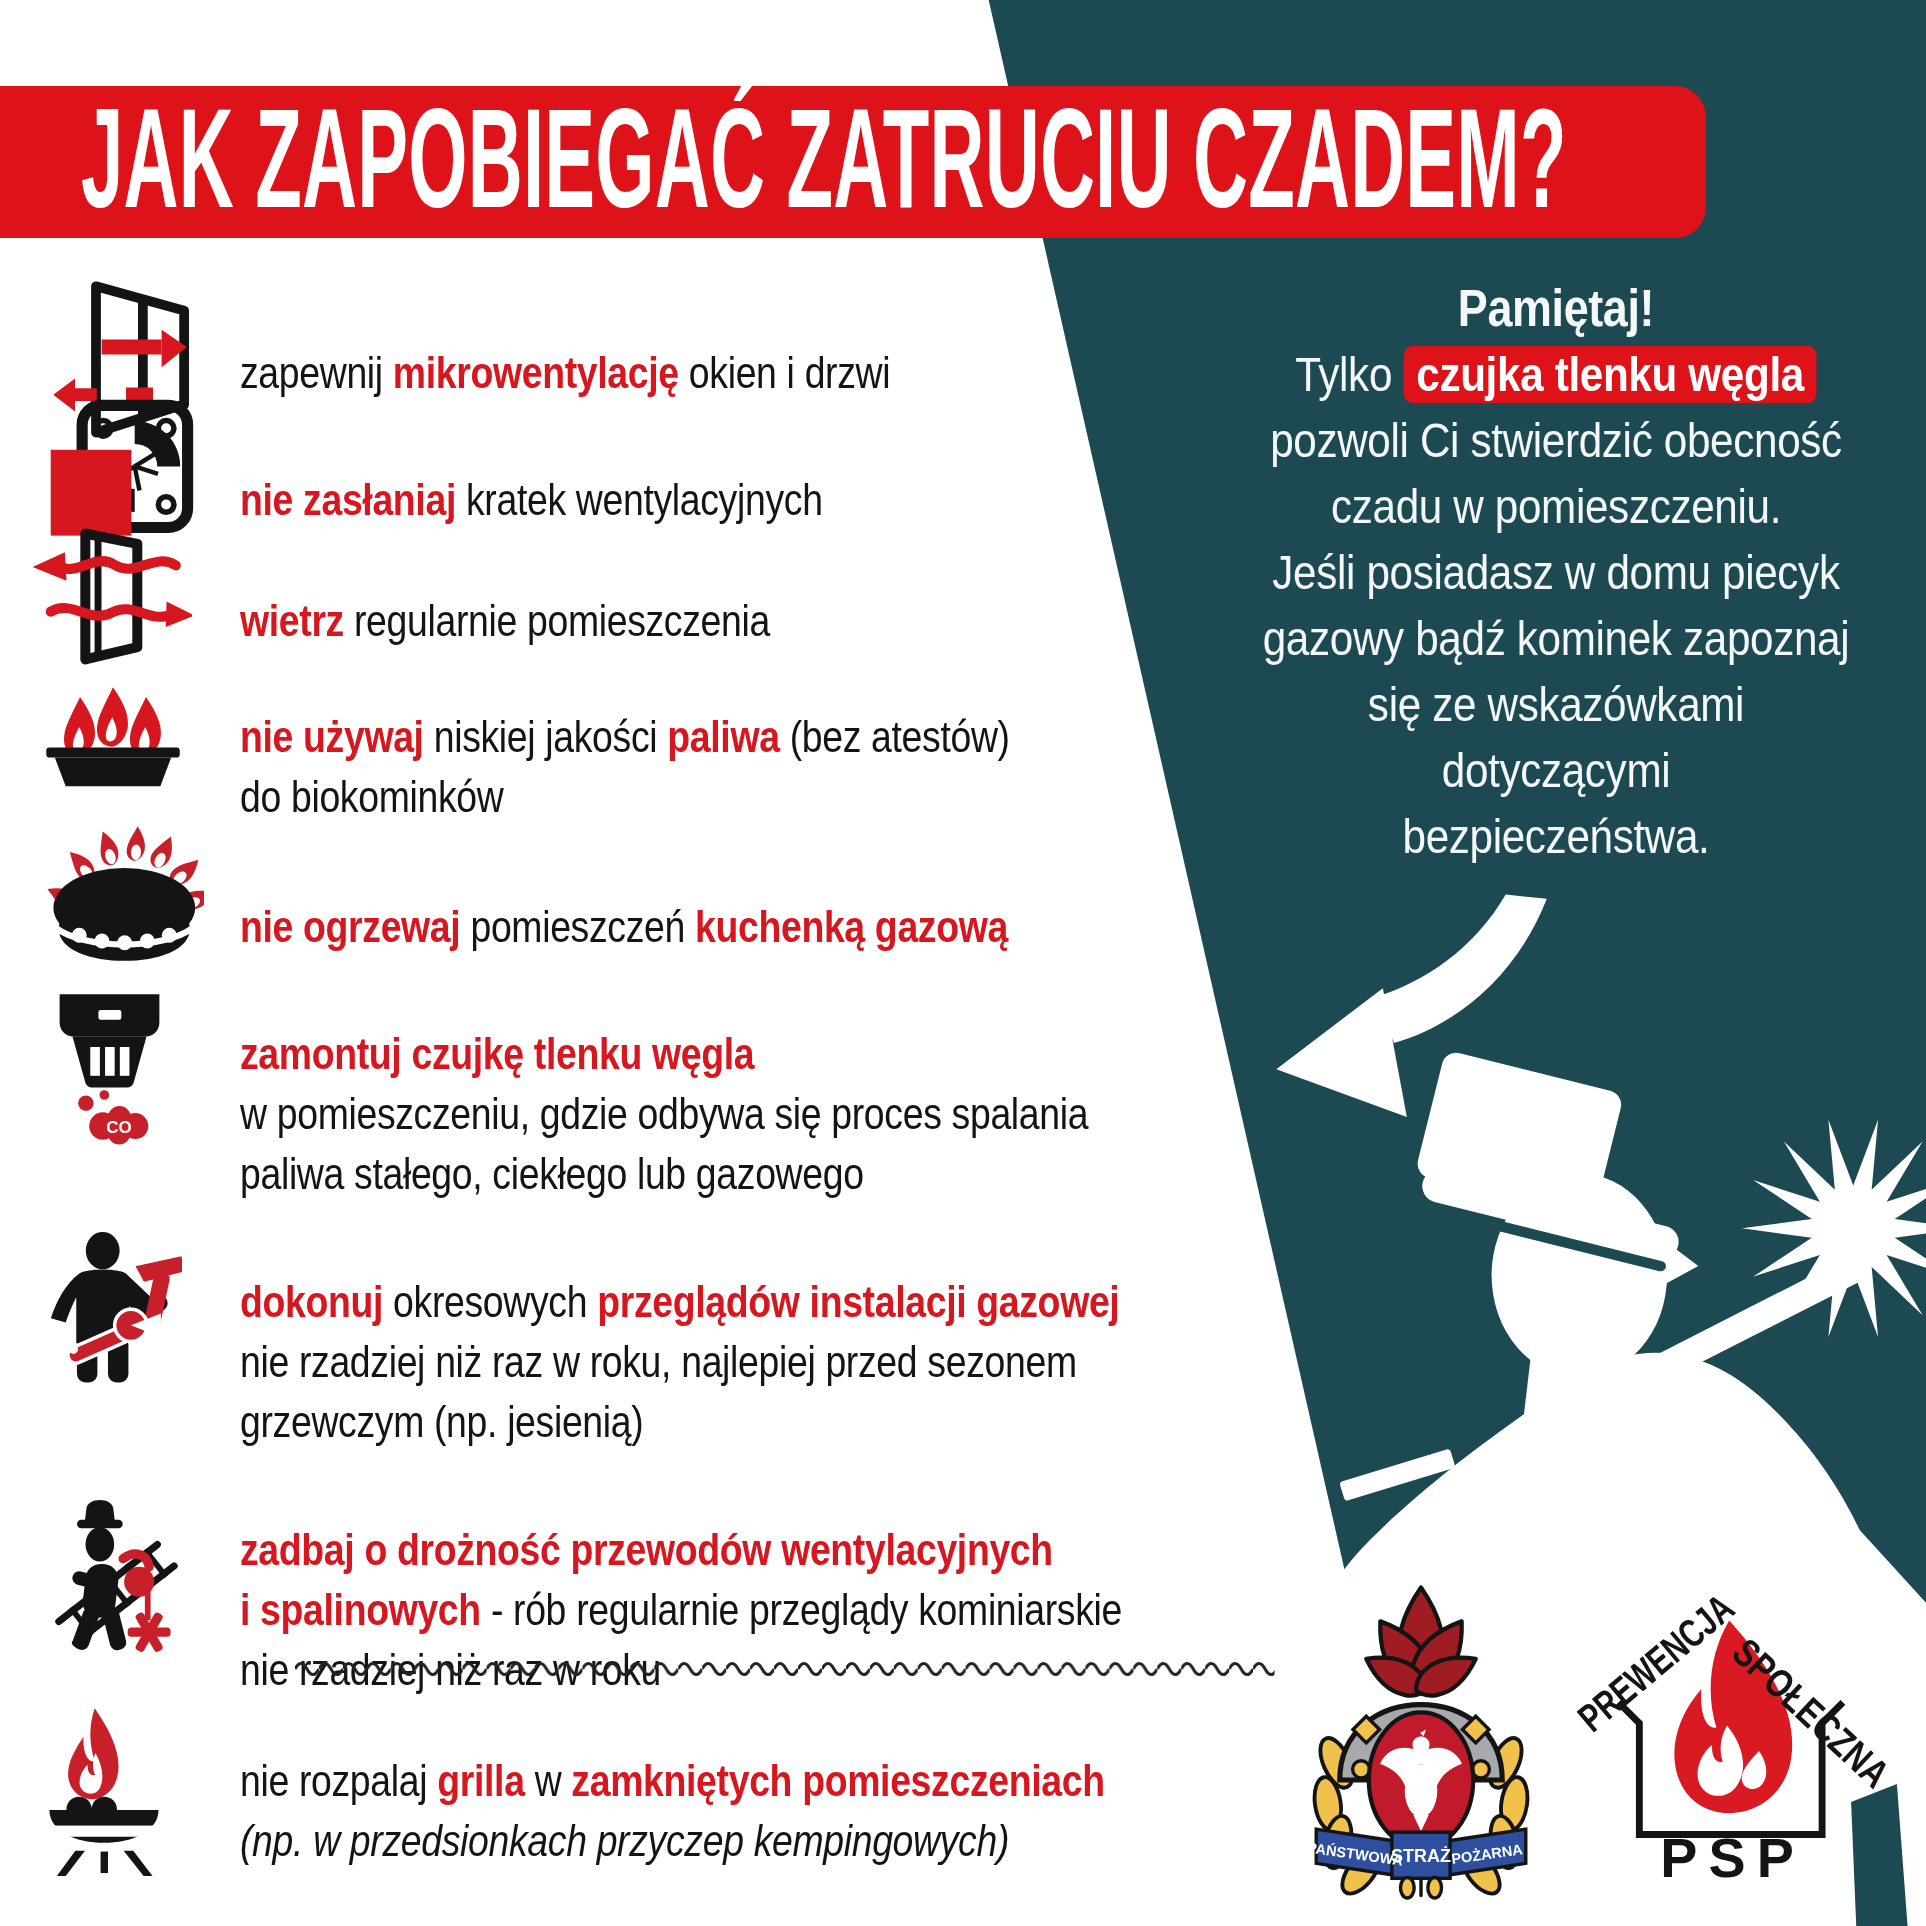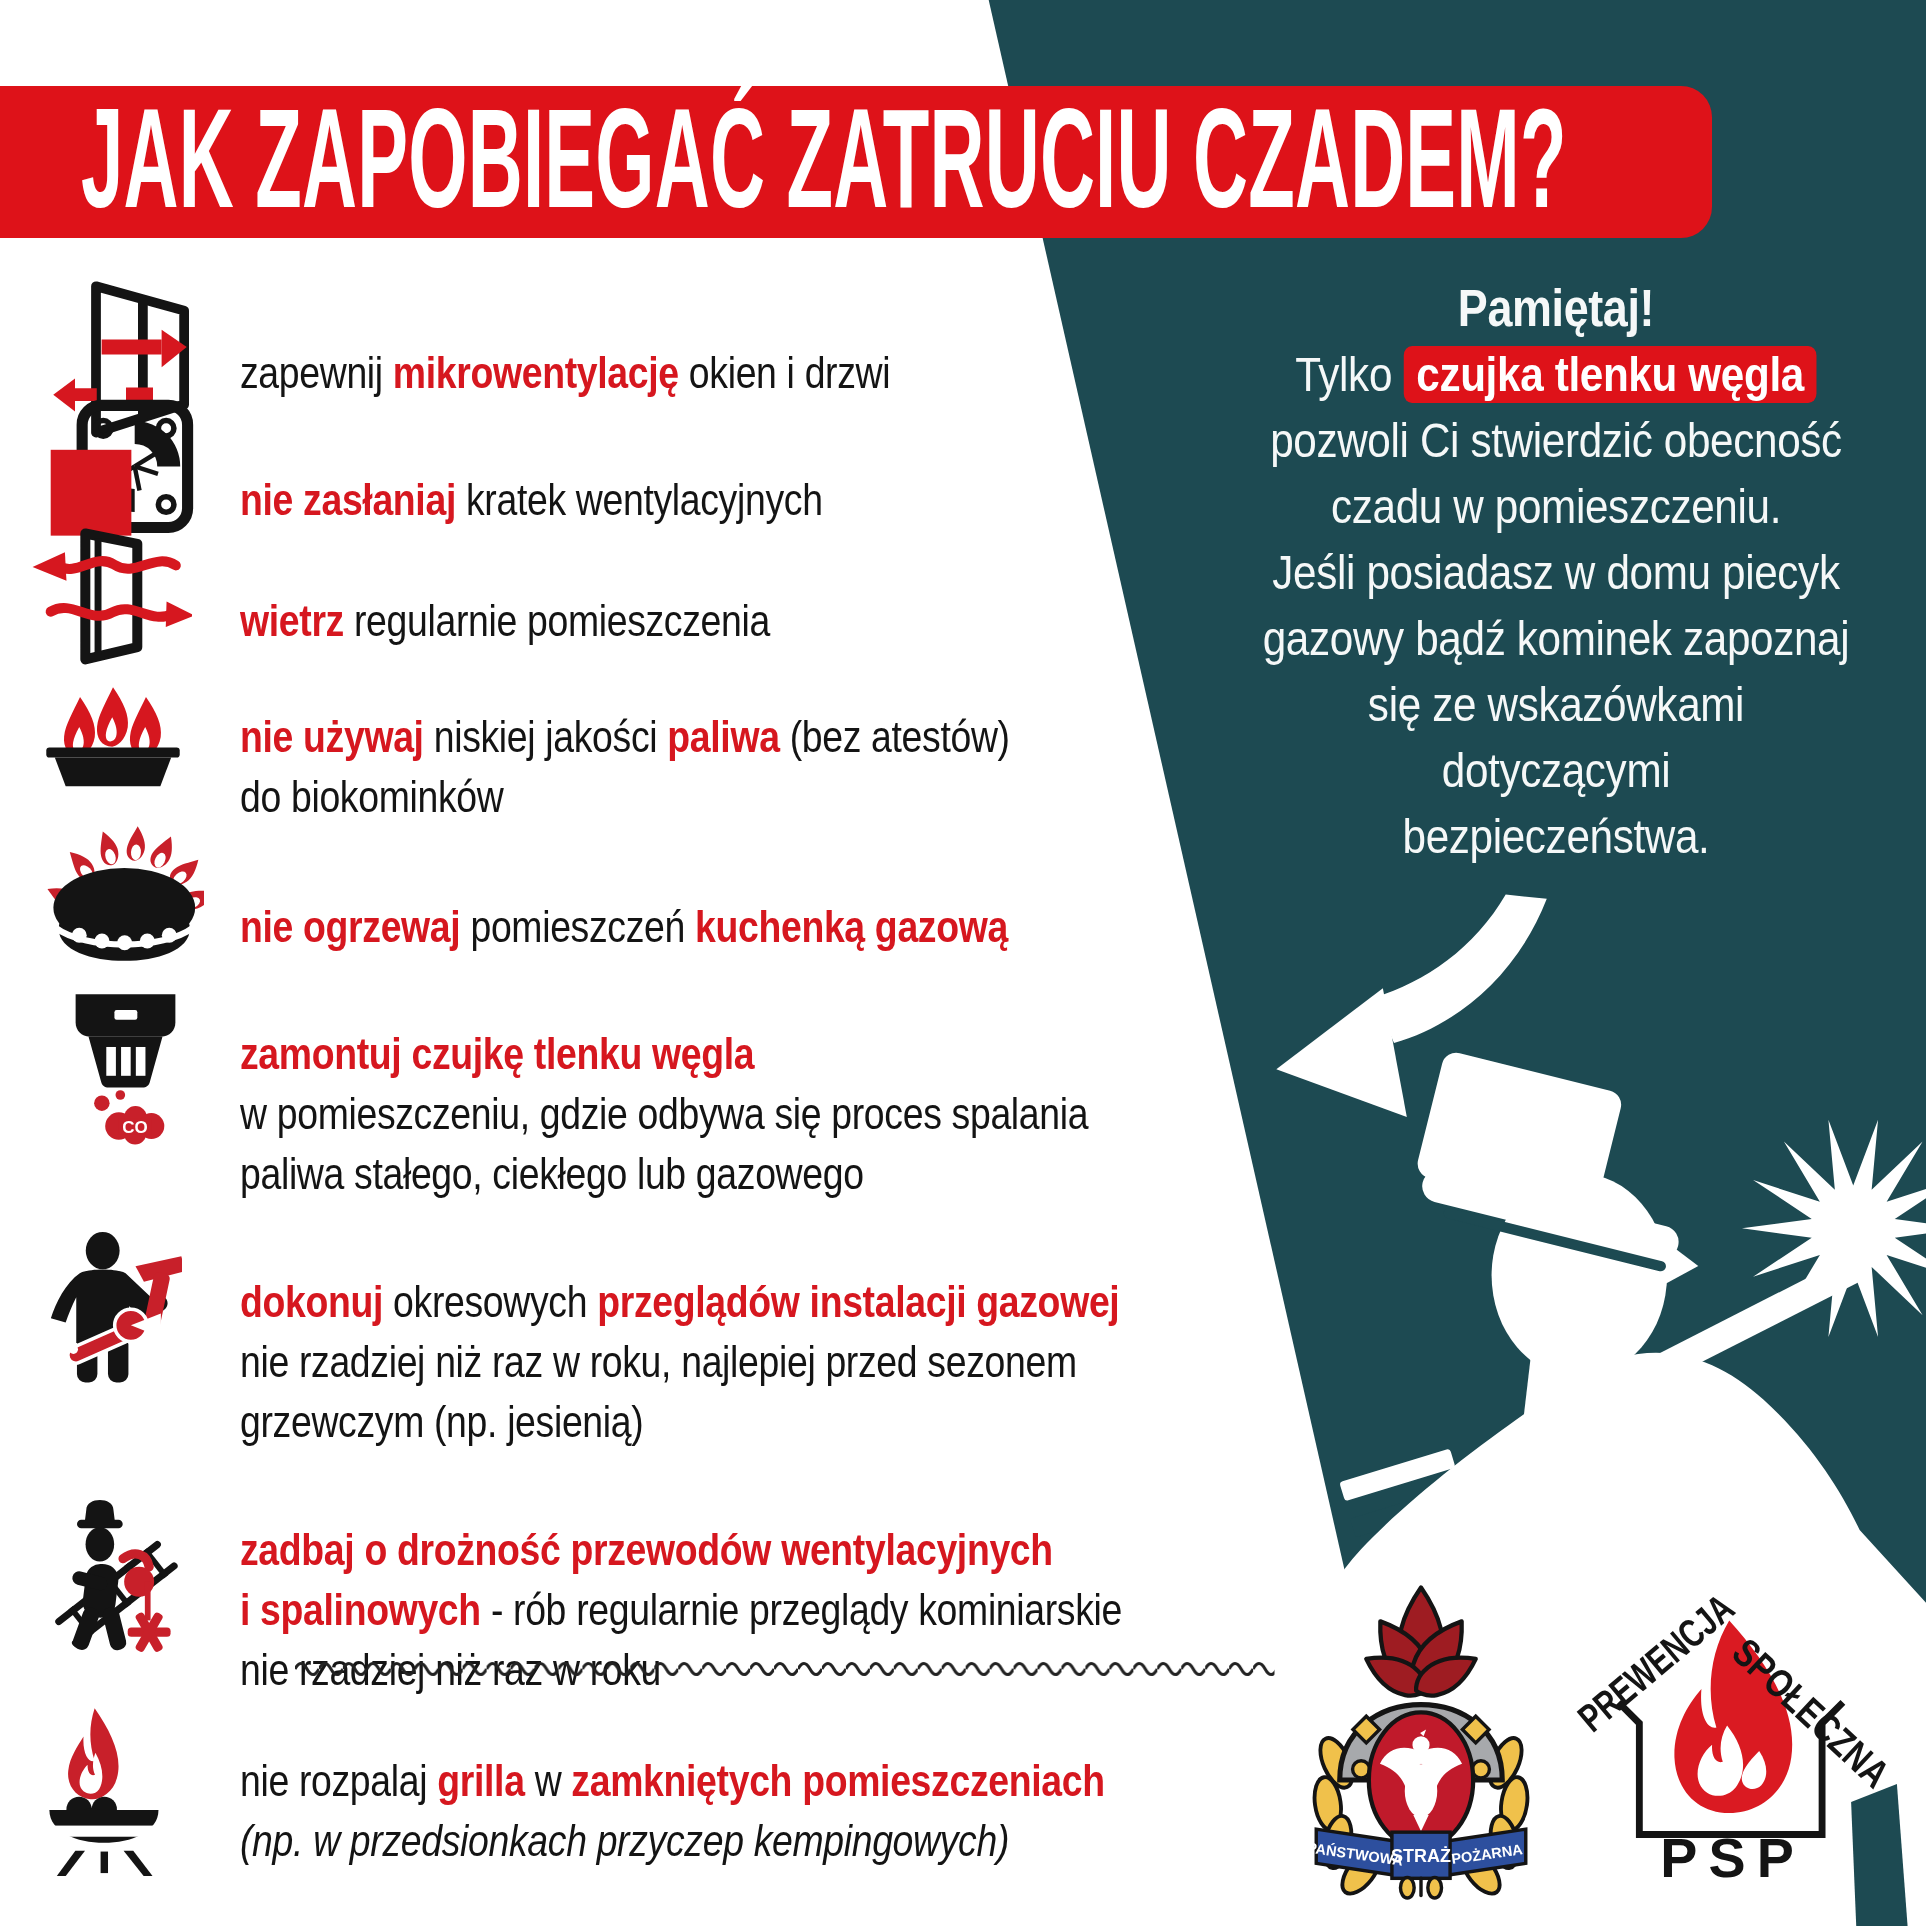--- a/index.html
+++ b/index.html
@@ -4,21 +4,21 @@
 <style>
   html,body{margin:0;padding:0;background:#888;}
   .poster{
     position:relative;width:1926px;height:1926px;background:#ffffff;
     overflow:hidden;font-family:"Liberation Sans",sans-serif;color:#141414;
   }
   .bg-art{position:absolute;left:0;top:0;width:1926px;height:1926px;z-index:1;}
   
   .banner{
     position:absolute;left:0;top:86px;width:1706px;height:152px;z-index:5;
-    background:#de1219;border-radius:0 31px 31px 0;padding-left:6px;
+    background:#de1219;border-radius:0 31px 31px 0;
   }
   .banner h1{
     position:absolute;left:81px;top:50%;margin:0;white-space:nowrap;
     font-size:141px;font-weight:bold;color:#ffffff;letter-spacing:0.4px;
     transform:translateY(-52%) scaleX(0.54);transform-origin:left center;
   }
   
   .tip-text{
     position:absolute;left:240px;z-index:4;font-size:44px;line-height:60px;
     letter-spacing:-0.4px;transform:scaleX(0.85);transform-origin:left top;
@@ -202,21 +202,21 @@
         <circle cx="108" cy="318" r="21"></circle>
           <circle cx="172" cy="334" r="21"></circle>
         <circle cx="236" cy="339" r="21"></circle>
           <circle cx="300" cy="334" r="21"></circle>
         <circle cx="362" cy="318" r="21"></circle>
       </g>
     </svg>
   </div>
   <p class="tip-text" style="top:853px"><span class="rb">nie ogrzewaj</span><span> pomieszczeń </span><span class="rb">kuchenką gazową</span></p>
 
-  <div class="tip-icon" style="left:59px;top:978px;width:133px;height:169px">
+  <div class="tip-icon" style="left:43px;top:978px;width:133px;height:169px">
     <svg viewBox="0 0 360 440">
       <path d="M45,35 L315,35 L315,112 C315,134 299,150 277,150 L83,150 C61,150 45,134 45,112 Z" fill="#141414"></path>
       <rect x="150" y="78" width="62" height="26" rx="6" fill="#ffffff"></rect>
       <path d="M80,150 L280,150 L246,272 C244,282 236,288 226,288 L134,288 C124,288 116,282 114,272 Z" fill="#141414"></path>
       <g fill="#ffffff">
         <rect x="128" y="178" width="26" height="78"></rect>
         <rect x="168" y="178" width="26" height="78"></rect>
         <rect x="208" y="178" width="26" height="78"></rect>
       </g>
       <circle cx="116" cy="330" r="21" fill="#c8202a"></circle>

